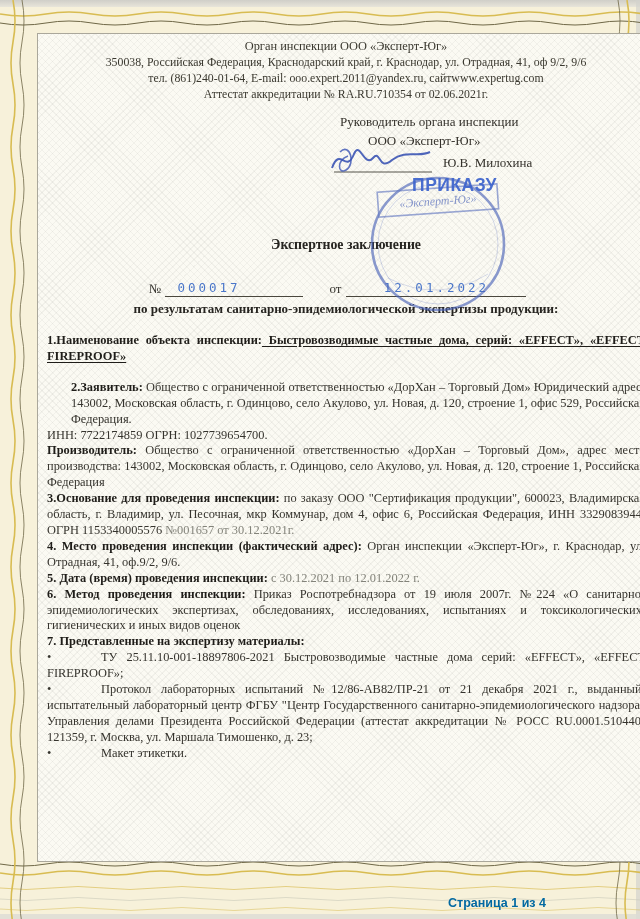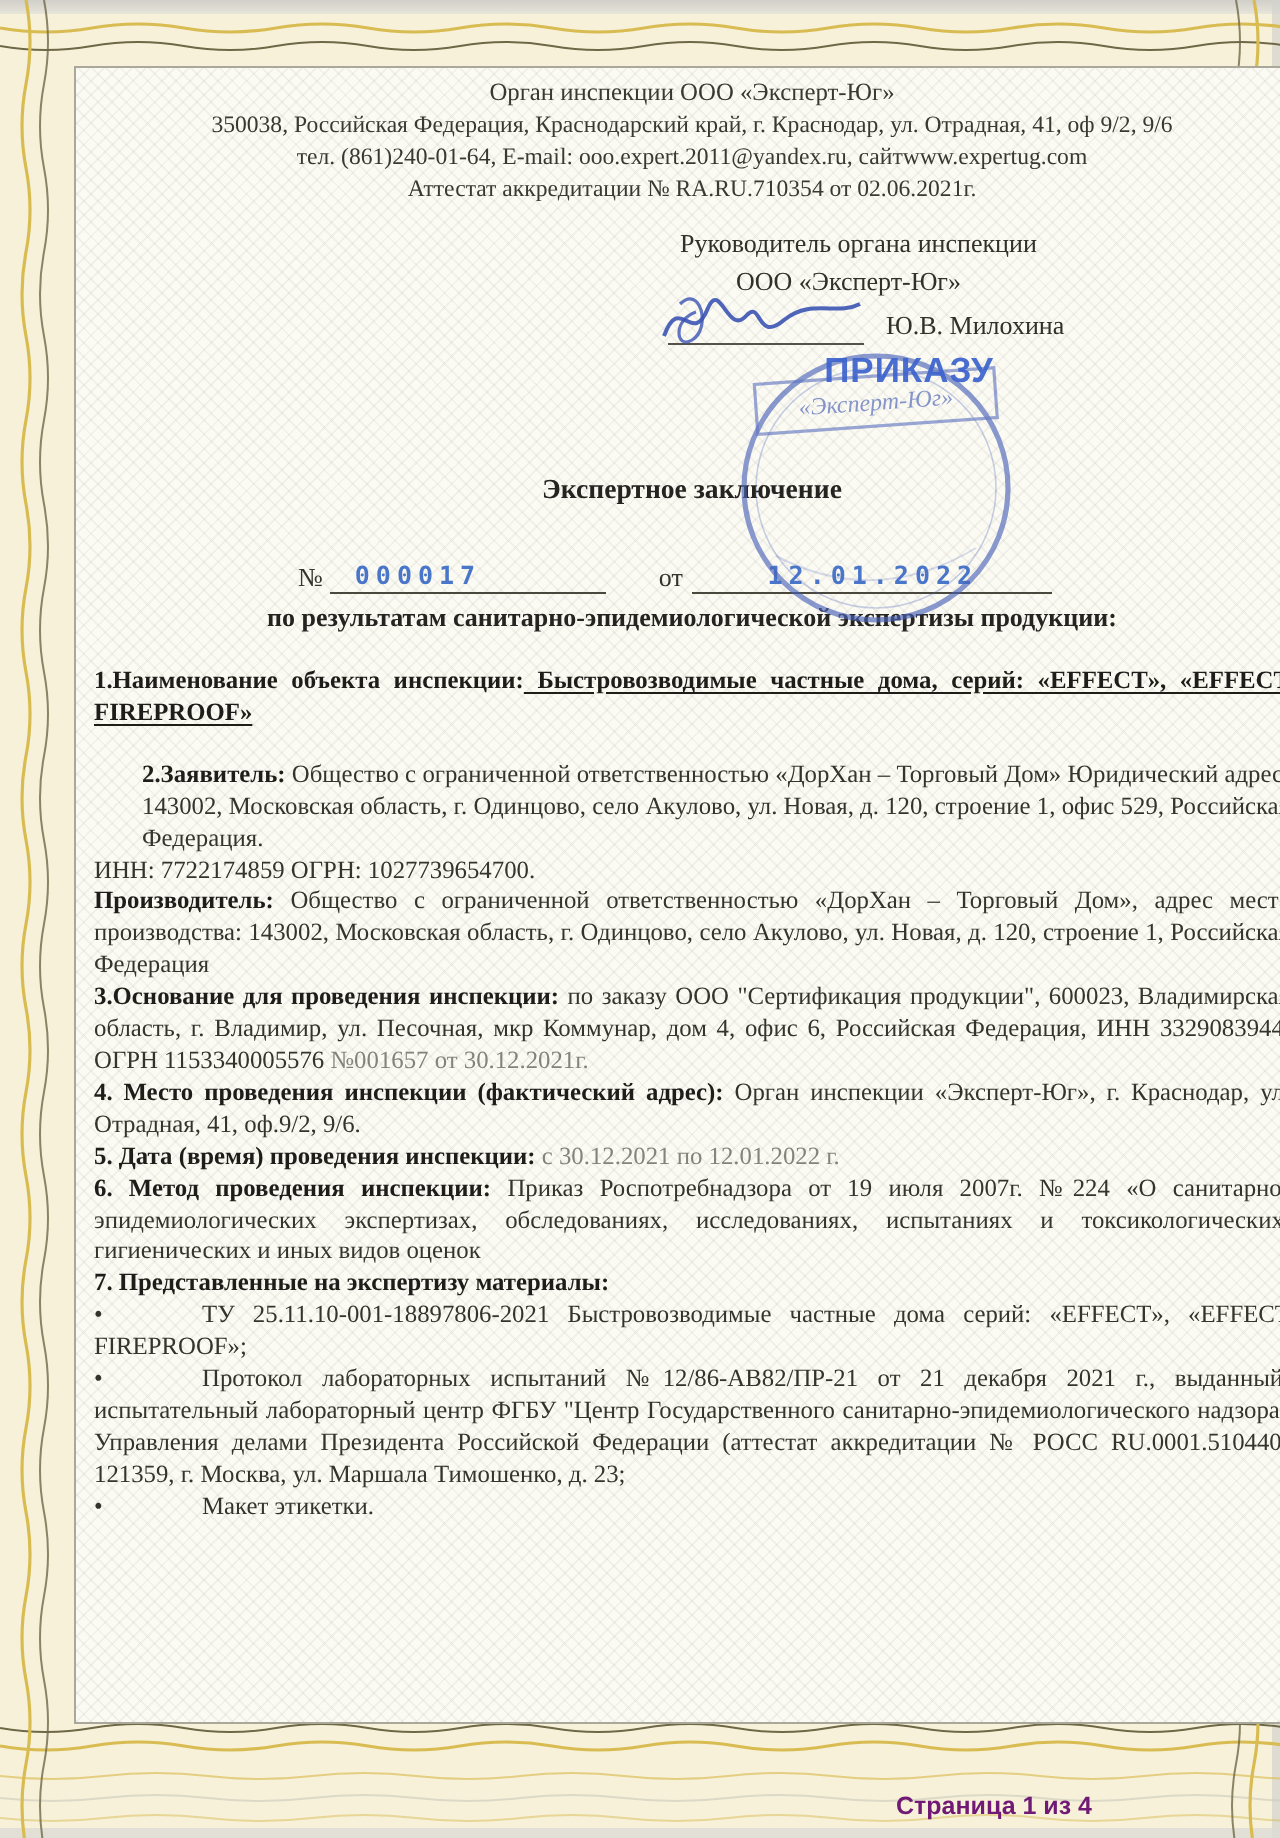--- a/index.html
+++ b/index.html
@@ -29,37 +29,37 @@
   svg.sig { position:absolute; left:-14px; top:-16px; overflow:visible; }
   .stamp-note {
     position:absolute; left:372px; top:176px; width:165px; text-align:center;
     font-family:"Liberation Sans","DejaVu Sans",sans-serif; font-weight:bold;
     font-size:17.5px; line-height:19.5px; color:#3c63cd; letter-spacing:.5px; opacity:.92;
   }
   svg.stamp { position:absolute; left:358px; top:158px; opacity:.85; }
   .title { text-align:center; font-weight:bold; font-size:13.8px; margin-top:60px; color:#262420; }
   .numrow { display:flex; align-items:flex-end; margin:26px 0 0 0; padding:0 70px 0 102px; font-size:13px; height:18px; }
   .blank { border-bottom:1.2px solid #4a473d; display:inline-block; }
-  .stampnum { font-family:"DejaVu Sans Mono",monospace; font-weight:bold; color:#4a76c9; letter-spacing:3px; font-size:12.5px; }
+  .stampnum { font-family:"DejaVu Sans Mono",monospace; font-weight:normal; color:#4a76c9; letter-spacing:3px; font-size:12.5px; }
   .b1 { width:138px; padding-left:12px; margin-left:4px; }
   .b2 { width:180px; text-align:center; margin-left:5px; }
   .ot { margin-left:26px; }
   .subtitle { text-align:center; font-weight:bold; font-size:13px; margin-top:4px; color:#262420; }
   .bodytext { margin-top:16px; font-size:12.4px; line-height:15.9px; }
   p.para { text-align:justify; }
   p.para b { color:#1f1d19; }
   .u { text-decoration:underline; text-underline-offset:2px; }
   .gap { margin-top:15px;margin-left:24px; }
   .stamped { color:#83837a; }
   .bullet-dot { display:inline-block; width:14px; }
   .tab { display:inline-block; width:40px; }
   .footer {
     position:absolute; right:94px; bottom:9px;
     font-family:"Liberation Sans","DejaVu Sans",sans-serif;
-    font-size:12.5px; font-weight:bold; color:#701a75;
+    font-size:12.5px; font-weight:bold; color:#0369a1;
   }
 </style>
 </head>
 <body>
 
 <div class="page">
 
   <div class="scan-edge-top"></div>
   <div class="scan-edge-right"></div>
   <div class="scan-edge-bottom"></div>

